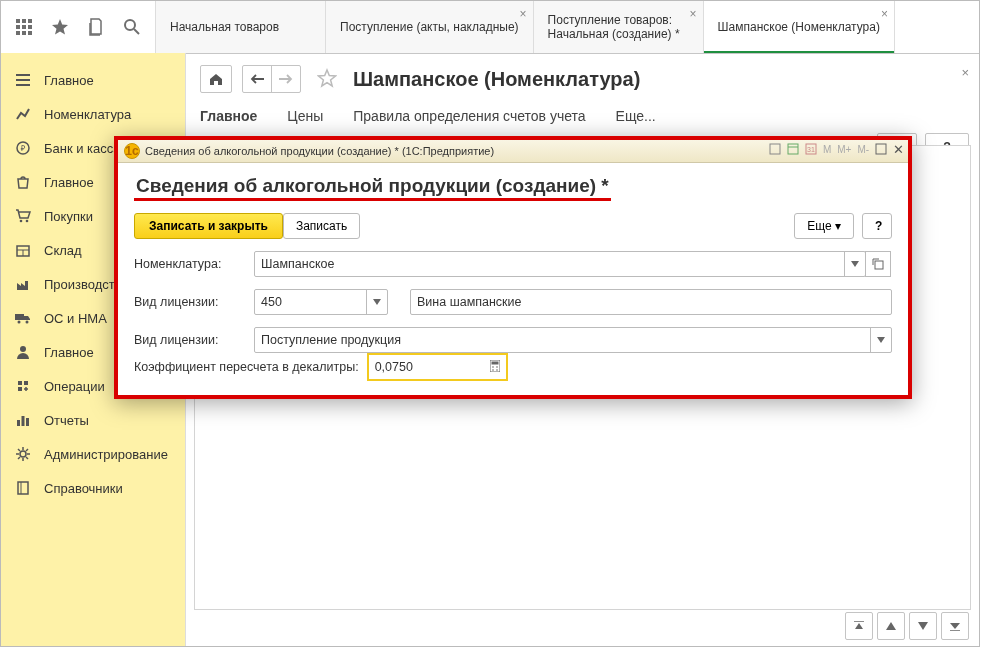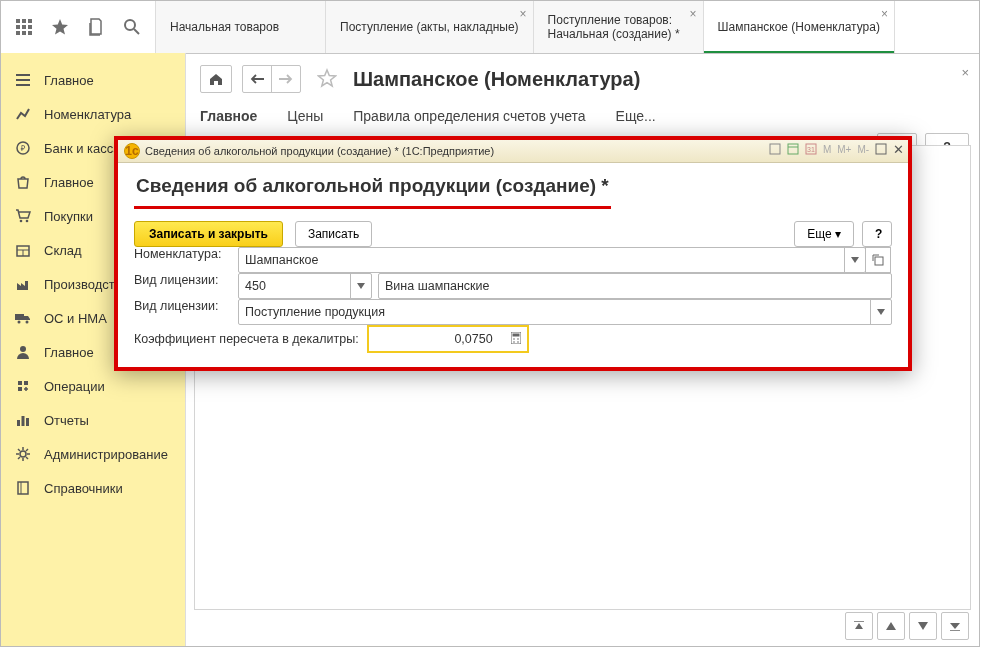--- a/index.html
+++ b/index.html
@@ -33,35 +33,35 @@
 .content-frame{position:absolute;top:92px;left:8px;right:8px;bottom:36px;border:1px solid #d4d4d4;background:#fff}
 .footer-ctrls{position:absolute;right:10px;bottom:6px;display:flex;gap:4px}
 .footer-ctrls .sqbtn{width:26px;padding:0}
 .extra-right{position:absolute;right:10px;top:80px;display:flex;gap:8px;align-items:center}
 .modal-shadow{position:absolute;top:135px;left:113px;width:790px;z-index:50;background:#fff;border:4px solid #d90000;box-shadow:0 4px 22px rgba(0,0,0,.35)}
 .modal-titlebar{height:22px;background:linear-gradient(#f9f5e4,#efe7c6);border-bottom:1px solid #d0c8a8;display:flex;align-items:center;position:relative;font-size:11px;color:#333;padding-left:6px}
 .modal-titlebar .logo{width:14px;height:14px;border-radius:50%;background:#f7b500;border:1px solid #c99400;margin-right:5px;display:inline-flex;align-items:center;justify-content:center;font-size:12px;font-weight:bold;color:#b36b00}
 .modal-titlebar .tools{position:absolute;right:4px;top:2px;display:flex;gap:6px;align-items:center;color:#888}
 .modal-titlebar .tools .m{font-size:10px;color:#aaa}
 .modal-body{padding:8px 16px 14px}
-.m-head{font-size:19px;font-weight:bold;color:#333;border-bottom:3px solid #d90000;display:inline-block;padding:2px 2px 9px;margin-top:2px}
-.m-actions{display:flex;align-items:center;gap:12px;margin-top:12px}
+.m-head{font-size:19px;font-weight:bold;color:#333;border-bottom:3px solid #d90000;display:inline-block;padding:2px 2px 1px;margin-top:2px}
+.m-actions{display:flex;align-items:center;margin-top:12px}
 .yellowbtn{background:linear-gradient(#ffe94f,#f9cf1a);border:1px solid #c9a800;border-radius:3px;padding:5px 14px;font-weight:bold;font-size:12px}
 .plainbtn{background:#fff;border:1px solid #bbb;border-radius:3px;padding:5px 12px;font-size:12px}
 .m-actions .right{margin-left:auto;display:flex;gap:8px}
-.row{display:flex;gap:6px}
+.row{display:flex;align-items:center;margin-top:12px;gap:22px}
 .row label{font-size:12.5px;color:#333;white-space:nowrap}
 .lbl-nom{width:98px}
 .lbl-vid{width:98px}
 .lbl-lic{width:98px}
 .inp{height:24px;border:1px solid #bbb;border-radius:2px;background:#fff;display:flex;align-items:center;padding:0 6px;font-size:12.5px;position:relative}
 .inp .dd{position:absolute;right:0;top:0;bottom:0;width:20px;border-left:1px solid #bbb;display:flex;align-items:center;justify-content:center;color:#555}
 .inp .expand{position:absolute;right:-26px;top:-1px;bottom:-1px;width:24px;border:1px solid #bbb;display:flex;align-items:center;justify-content:center;background:#fff}
 .coef-wrap{display:flex;align-items:center;gap:8px}
-.coef-wrap .box{border:2px solid #f3ca1e;width:118px;height:24px;display:flex;align-items:center;justify-content:flex-end;padding:0 34px 0 6px;position:relative}
+.coef-wrap .box{border:2px solid #f3ca1e;width:118px;height:24px;display:flex;align-items:center;padding:0 13px 0 6px;position:relative}
 .coef-wrap .box .calc{position:absolute;right:3px;top:3px;width:16px;height:16px;display:flex;align-items:center;justify-content:center;color:#666}
 </style>
 </head>
 <body>
 
 <div class="app">
 
   <div class="tabbar">
     <div class="iconwell">
       <span class="ic">

